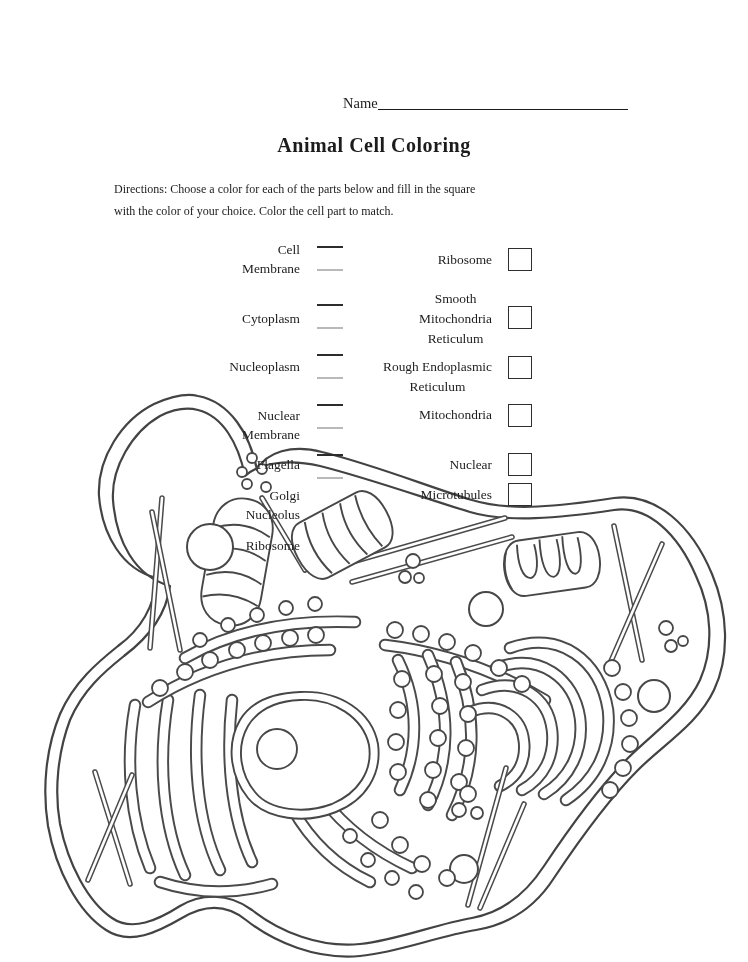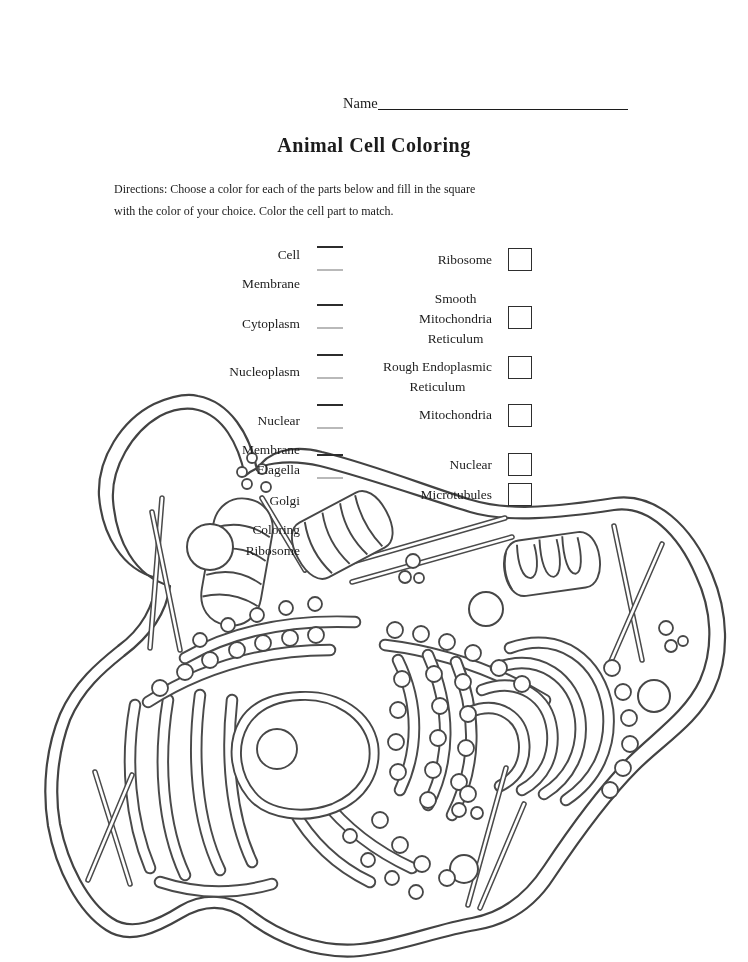--- a/index.html
+++ b/index.html
@@ -3,21 +3,21 @@
 <meta charset="utf-8">
 <style>
   html,body{margin:0;padding:0;background:#fff;}
   #page{position:relative;width:740px;height:962px;background:#fff;overflow:hidden;
         font-family:Liberation Serif, serif;color:#1c1c1c;}
   .abs{position:absolute;}
   #name-row{left:343px;top:94px;font-size:14.5px;}
   #name-line{display:inline-block;width:250px;border-bottom:1.6px solid #1c1c1c;height:15px;vertical-align:-2px;}
   #title{left:0;top:134px;width:748px;text-align:center;font-size:20px;font-weight:700;letter-spacing:.5px;}
   #directions{left:114px;top:179px;width:530px;font-size:12px;line-height:21.5px;white-space:pre-line;}
-  .lbl{position:absolute;font-size:13.4px;line-height:29px;white-space:pre-line;text-align:right;z-index:3;}
+  .lbl{position:absolute;font-size:13.4px;line-height:19px;white-space:pre-line;text-align:right;z-index:3;}
   .lbl.r{line-height:20px;}
   .colL{right:440px;}
   .colR{right:248px;text-align:center;}
   .boxL{position:absolute;left:317px;width:26px;height:21px;z-index:3;
         border-top:2.2px solid #2c2c2c;border-bottom:2px solid #b9b9b9;}
   .boxR{position:absolute;left:508px;width:22px;height:21px;border:1.9px solid #2e2e2e;background:transparent;z-index:3;}
   #cell-svg{position:absolute;left:0;top:0;z-index:1;}
   .mem{fill:none;stroke:#434343;stroke-width:2.2;stroke-linejoin:round;}
   .ln{fill:none;stroke:#474747;stroke-width:1.9;stroke-linejoin:round;}
   .lnw{fill:#fff;stroke:#474747;stroke-width:1.9;stroke-linejoin:round;}
@@ -43,21 +43,21 @@
 with the color of your choice. Color the cell part to match.</div>
 
   <div class="lbl colL" style="top:240px">Cell
 Membrane</div>
   <div class="lbl colL" style="top:309px">Cytoplasm</div>
   <div class="lbl colL" style="top:357px">Nucleoplasm</div>
   <div class="lbl colL" style="top:406px">Nuclear
 Membrane</div>
   <div class="lbl colL" style="top:455px">Flagella</div>
   <div class="lbl colL" style="top:486px">Golgi
-Coloring</div>
+Nucleolus</div>
   <div class="lbl colL" style="top:536px">Ribosome</div>
 
   <div class="boxL" style="top:246px"></div>
   <div class="boxL" style="top:304px"></div>
   <div class="boxL" style="top:354px"></div>
   <div class="boxL" style="top:404px"></div>
   <div class="boxL" style="top:454px"></div>
 
   <div class="lbl r colR" style="top:250px">Ribosome</div>
   <div class="lbl r colR" style="top:289px">Smooth

